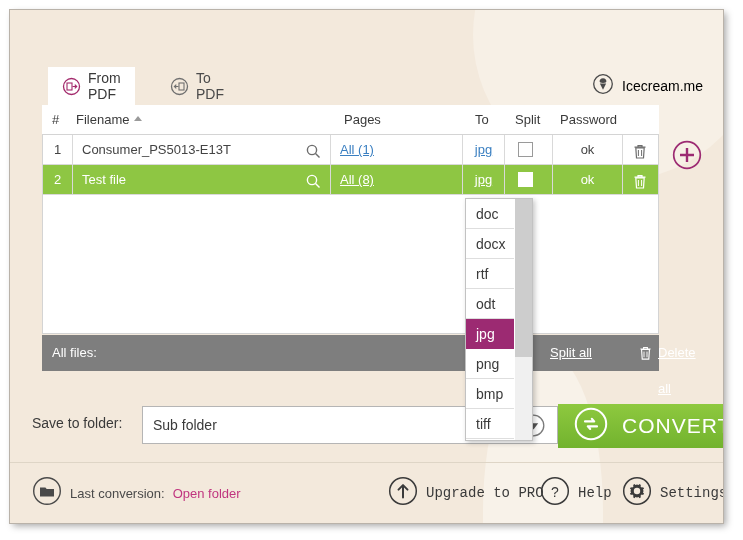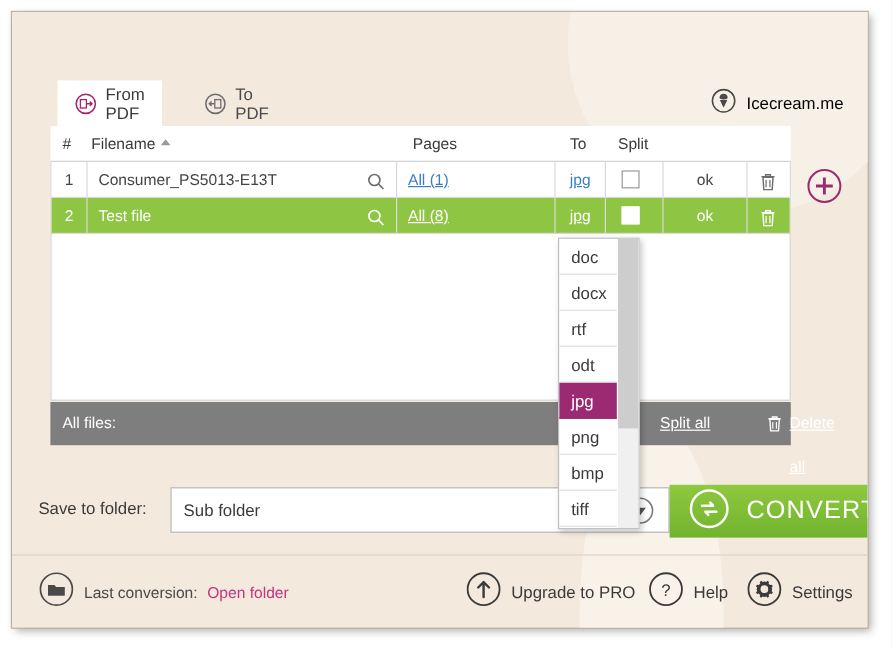--- a/index.html
+++ b/index.html
@@ -185,21 +185,21 @@
     position:absolute;left:0;bottom:0;width:713px;height:60px;
     border-top:1px solid #ded5c6;
   }
   .sb-item{position:absolute;top:14px;height:32px;display:flex;align-items:center;gap:8px;cursor:default;}
   #sb-last{left:22px;}
   #sb-last-label{font-size:13px;color:#4a4a4a;}
   #sb-open-folder{font-size:13px;color:#c0357f;cursor:default;text-align:right;}
   #sb-upgrade{left:378px;}
   #sb-help{left:530px;}
   #sb-settings{left:612px;}
-  .sb-text{font-size:14px;color:#3a3a3a;}
+  .sb-text{font-size:14px;color:#3a3a3a;font-family:Liberation Mono, monospace;}
 </style>
 </head>
 <body>
 
 <div id="app-window">
 
   <div id="decor-arc"></div>
   <div id="decor-arc2"></div>
 
 
@@ -239,20 +239,21 @@
 
   <div id="table-head">
     <div class="th" id="th-num">#</div>
     <div class="th" id="th-name">
       <span>Filename</span>
       <span id="sort-caret"></span>
     </div>
     <div class="th" id="th-pages">Pages</div>
     <div class="th" id="th-to">To</div>
     <div class="th" id="th-split">Split</div>
+    <div class="th" id="th-pass">Password</div>
   </div>
 
   <div id="filelist">
 
     <div class="row r0">
       <div class="cell c-num">1</div>
       <div class="cell c-name">
         <span>Consumer_PS5013-E13T</span>
         <span class="c-search">
           <svg width="17" height="17" viewBox="0 0 17 17">

